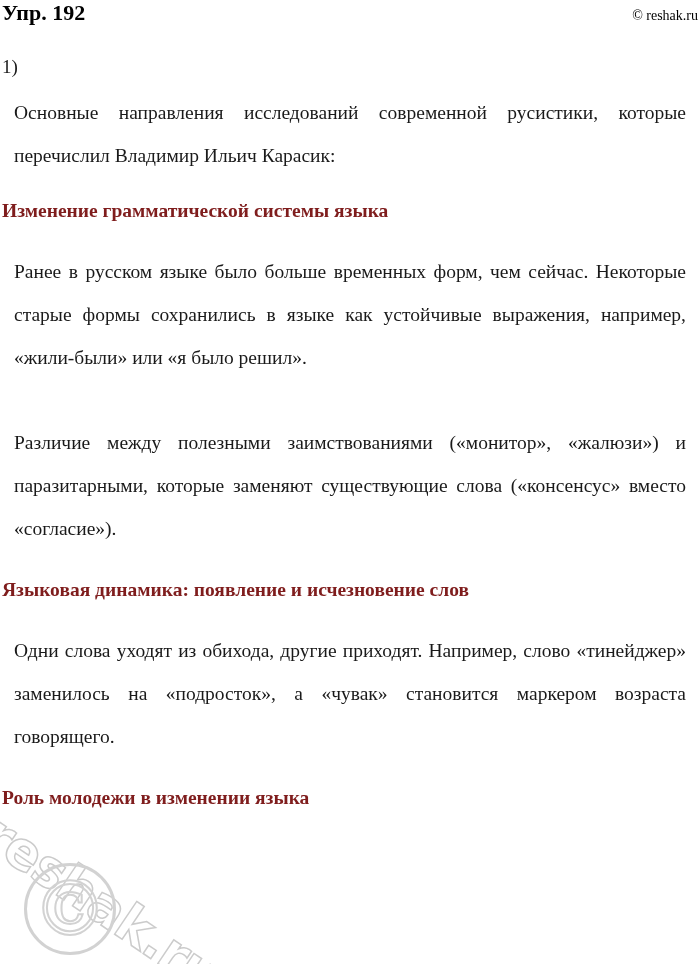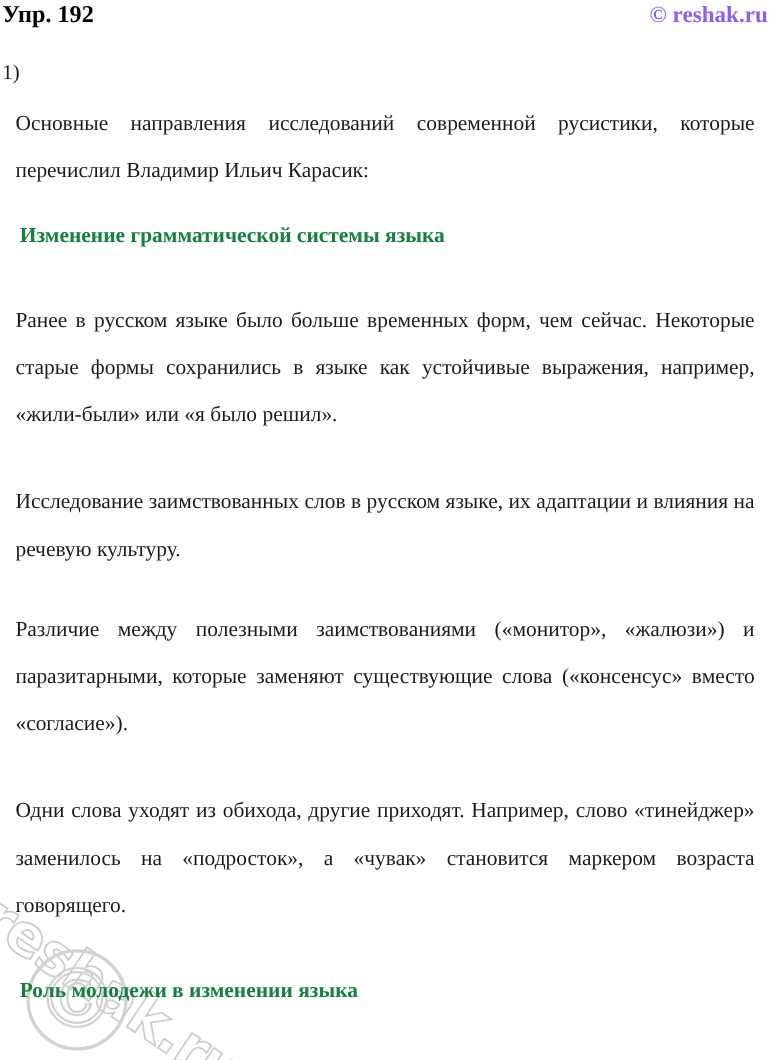--- a/index.html
+++ b/index.html
@@ -85,24 +85,24 @@
     justify-content: space-between;
     height: 30px;
   }
   .doc-title {
     font-size: 22px;
     font-weight: 700;
     line-height: 26px;
     color: #000;
   }
   .copyright {
-    font-size: 21px;
-    font-weight: 700;
+    font-size: 14px;
+    font-weight: 400;
     line-height: 22px;
-    color: #8b5cf6;
+    color: #000000;
   }
 
   
   .content {
     position: relative;
     z-index: 2;
   }
   .task-number {
     font-size: 19px;
     line-height: 24px;
@@ -111,26 +111,26 @@
   }
   p.para {
     margin: 12px;
     font-size: 19.5px;
     line-height: 43px;
     text-align: justify;
     text-justify: inter-word;
     hyphens: none;
   }
   h2.section {
-    margin: 16px;
+    margin: 0;
     font-size: 19.5px;
     font-weight: 700;
     line-height: 43px;
     text-align: left;
-    color: #15803d;
+    color: #7f1d1d;
   }
   .gap-sm { height: 6px; }
 </style>
 </head>
 <body>
 
 <div class="page">
 
   <div class="watermark">
     <div class="wm-text">reshak.ru</div>
@@ -148,25 +148,25 @@
     <div class="task-number">1)</div>
 
     <p class="para">Основные направления исследований современной русистики, которые перечислил Владимир Ильич Карасик:</p>
 
     <h2 class="section">Изменение грамматической системы языка</h2>
     <div class="gap-sm"></div>
     <p class="para">Ранее в русском языке было больше временных форм, чем сейчас. Некоторые старые формы сохранились в языке как устойчивые выражения, например, «жили-были» или «я было решил».</p>
     <div class="gap-sm"></div>
 
     <div class="gap-sm"></div>
-    <p class="para">Исследование заимствованных слов в русском языке, их адаптации и влияния на речевую культуру.</p>
     <div class="gap-sm"></div>
     <p class="para">Различие между полезными заимствованиями («монитор», «жалюзи») и паразитарными, которые заменяют существующие слова («консенсус» вместо «согласие»).</p>
     <div class="gap-sm"></div>
 
+    <h2 class="section">Языковая динамика: появление и исчезновение слов</h2>
     <div class="gap-sm"></div>
     <p class="para">Одни слова уходят из обихода, другие приходят. Например, слово «тинейджер» заменилось на «подросток», а «чувак» становится маркером возраста говорящего.</p>
     <div class="gap-sm"></div>
 
     <h2 class="section">Роль молодежи в изменении языка</h2>
     <div class="gap-sm"></div>
 
   </div>
 </div>
 

